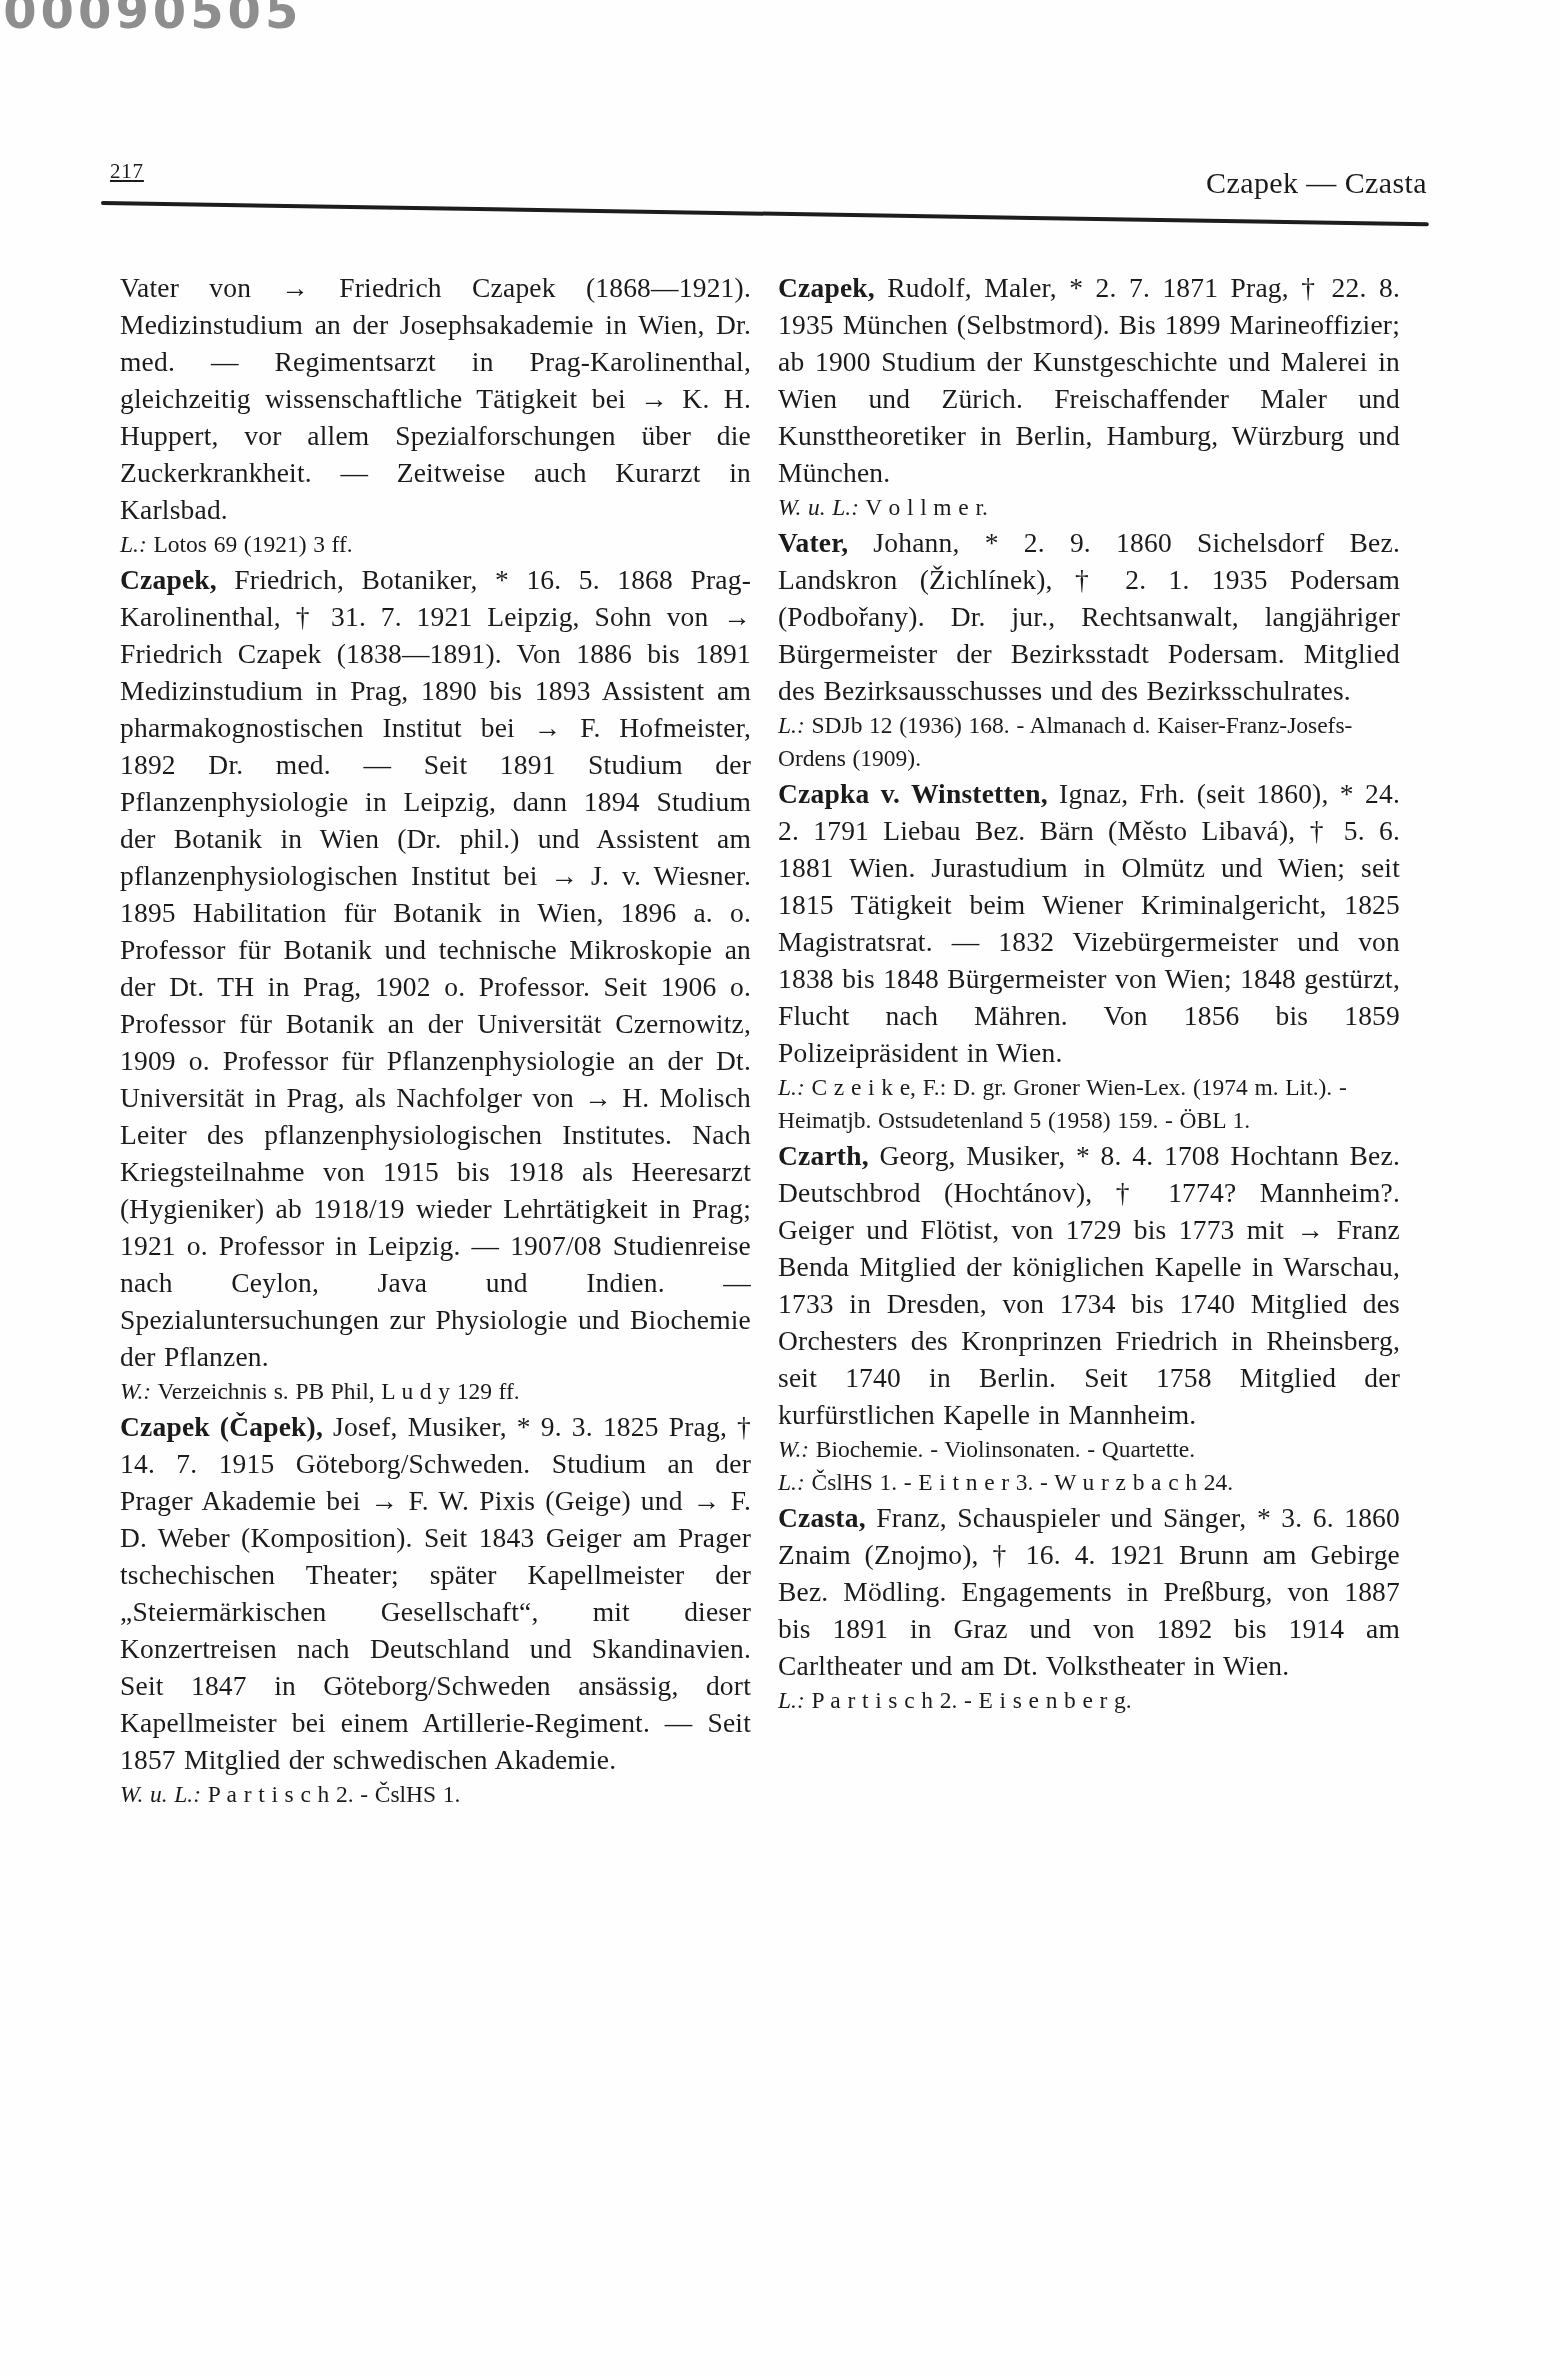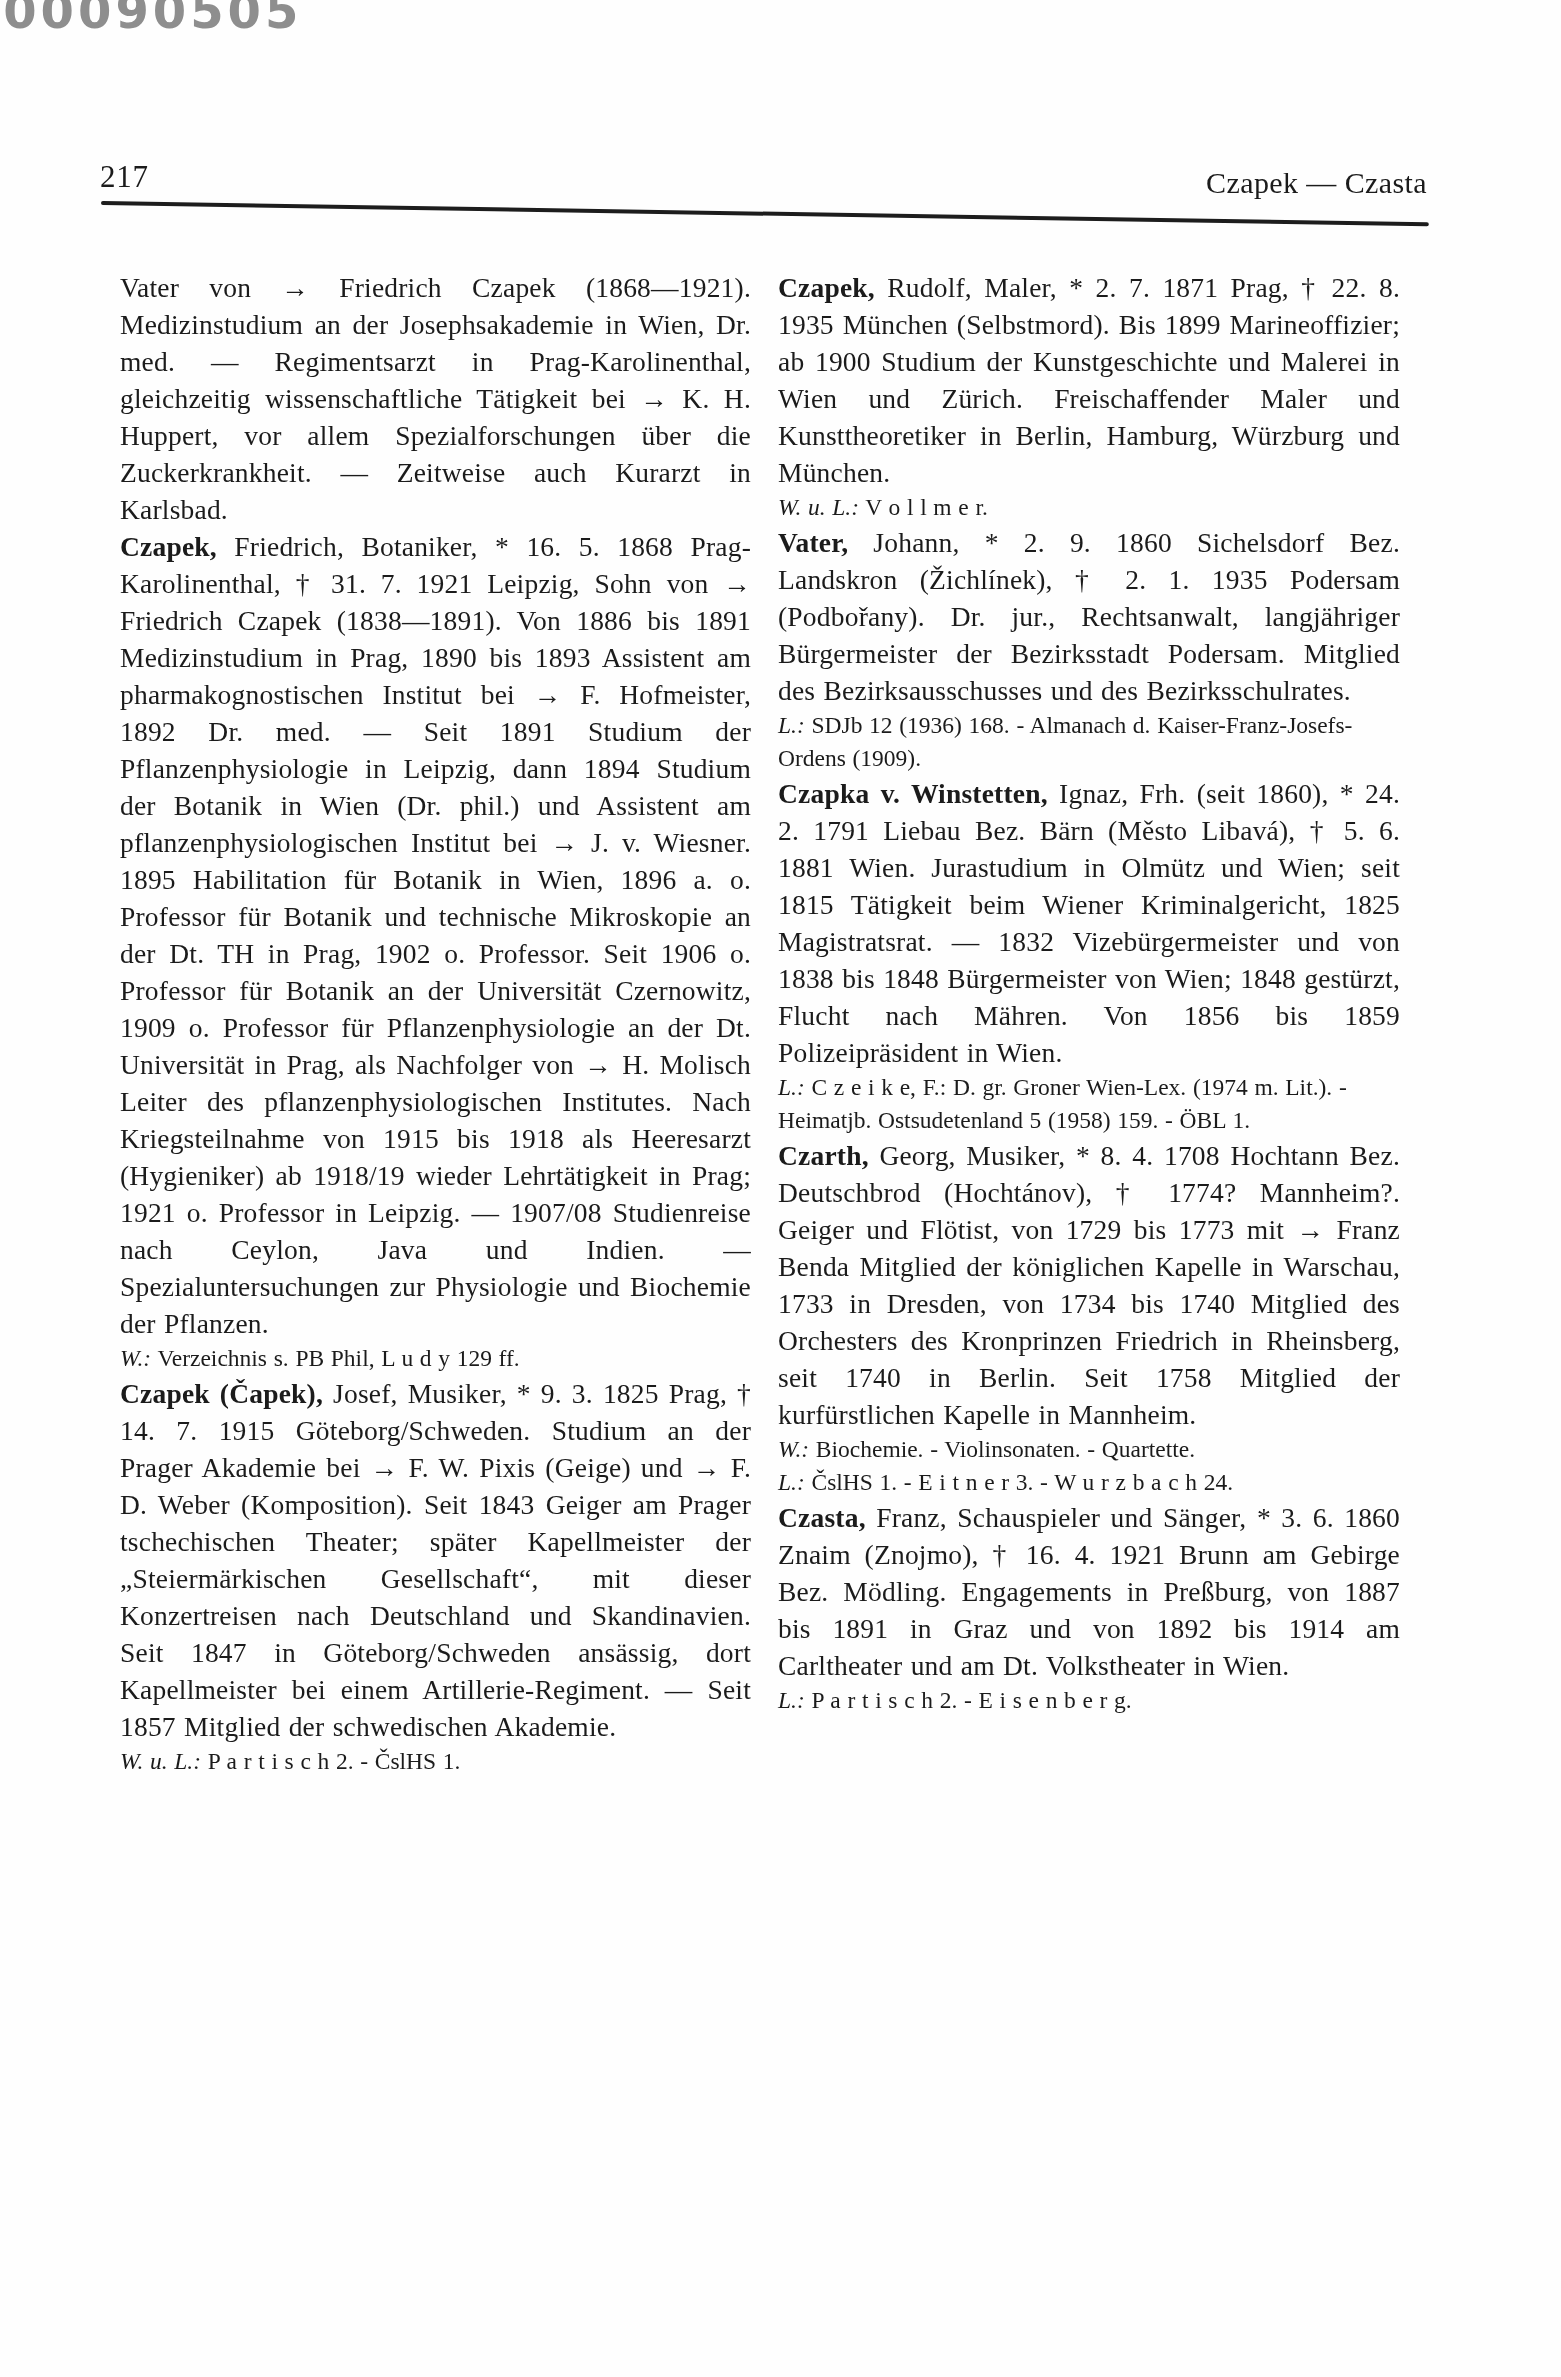--- a/index.html
+++ b/index.html
@@ -22,24 +22,25 @@
     top: -17.5px;
     left: 3.2px;
     font-family: "DejaVu Sans", sans-serif;
     font-weight: bold;
     font-size: 48px;
     letter-spacing: 4px;
     color: #8e8e8e;
   }
   .page-number {
     position: absolute;
-    left: 100px;
+    left: 110px;
     top: 159px;
-    font-size: 31px;
+    font-size: 21px;
     letter-spacing: 0.8px;
+    text-decoration: underline;
   }
   .running-header {
     position: absolute;
     right: 134px;
     top: 166px;
     font-size: 30px;
     letter-spacing: 0.4px;
     text-align: right;
   }
   .header-rule {
@@ -89,20 +90,21 @@
   <div class="page-number">217</div>
 
   <div class="running-header">Czapek — Czasta</div>
 
   <div class="header-rule"></div>
 
   <div class="col col-left">
 
     <p class="para"><span>Vater von → Friedrich Czapek (1868—1921). Medizinstudium an der Josephsakademie in Wien, Dr. med. — Regimentsarzt in Prag-Karolinenthal, gleichzeitig wissenschaftliche Tätigkeit bei → K. H. Huppert, vor allem Spezialforschungen über die Zuckerkrankheit. — Zeitweise auch Kurarzt in Karlsbad.</span></p>
 
+    <p class="bib"><i>L.:</i> <span>Lotos 69 (1921) 3 ff.</span></p>
 
     <p class="entry"><b>Czapek,</b><span> Friedrich, Botaniker, * 16. 5. 1868 Prag-Karolinenthal, † 31. 7. 1921 Leipzig, Sohn von → Friedrich Czapek (1838—1891). Von 1886 bis 1891 Medizinstudium in Prag, 1890 bis 1893 Assistent am pharmakognostischen Institut bei → F. Hofmeister, 1892 Dr. med. — Seit 1891 Studium der Pflanzenphysiologie in Leipzig, dann 1894 Studium der Botanik in Wien (Dr. phil.) und Assistent am pflanzenphysiologischen Institut bei → J. v. Wiesner. 1895 Habilitation für Botanik in Wien, 1896 a. o. Professor für Botanik und technische Mikroskopie an der Dt. TH in Prag, 1902 o. Professor. Seit 1906 o. Professor für Botanik an der Universität Czernowitz, 1909 o. Professor für Pflanzenphysiologie an der Dt. Universität in Prag, als Nachfolger von → H. Molisch Leiter des pflanzenphysiologischen Institutes. Nach Kriegsteilnahme von 1915 bis 1918 als Heeresarzt (Hygieniker) ab 1918/19 wieder Lehrtätigkeit in Prag; 1921 o. Professor in Leipzig. — 1907/08 Studienreise nach Ceylon, Java und Indien. — Spezialuntersuchungen zur Physiologie und Biochemie der Pflanzen.</span></p>
 
     <p class="bib"><i>W.:</i> <span>Verzeichnis s. PB Phil, L u d y 129 ff.</span></p>
 
 
     <p class="entry"><b>Czapek (Čapek),</b><span> Josef, Musiker, * 9. 3. 1825 Prag, † 14. 7. 1915 Göteborg/Schweden. Studium an der Prager Akademie bei → F. W. Pixis (Geige) und → F. D. Weber (Komposition). Seit 1843 Geiger am Prager tschechischen Theater; später Kapellmeister der „Steiermärkischen Gesellschaft“, mit dieser Konzertreisen nach Deutschland und Skandinavien. Seit 1847 in Göteborg/Schweden ansässig, dort Kapellmeister bei einem Artillerie-Regiment. — Seit 1857 Mitglied der schwedischen Akademie.</span></p>
 
     <p class="bib"><i>W. u. L.:</i> <span>P a r t i s c h 2. - ČslHS 1.</span></p>
 

